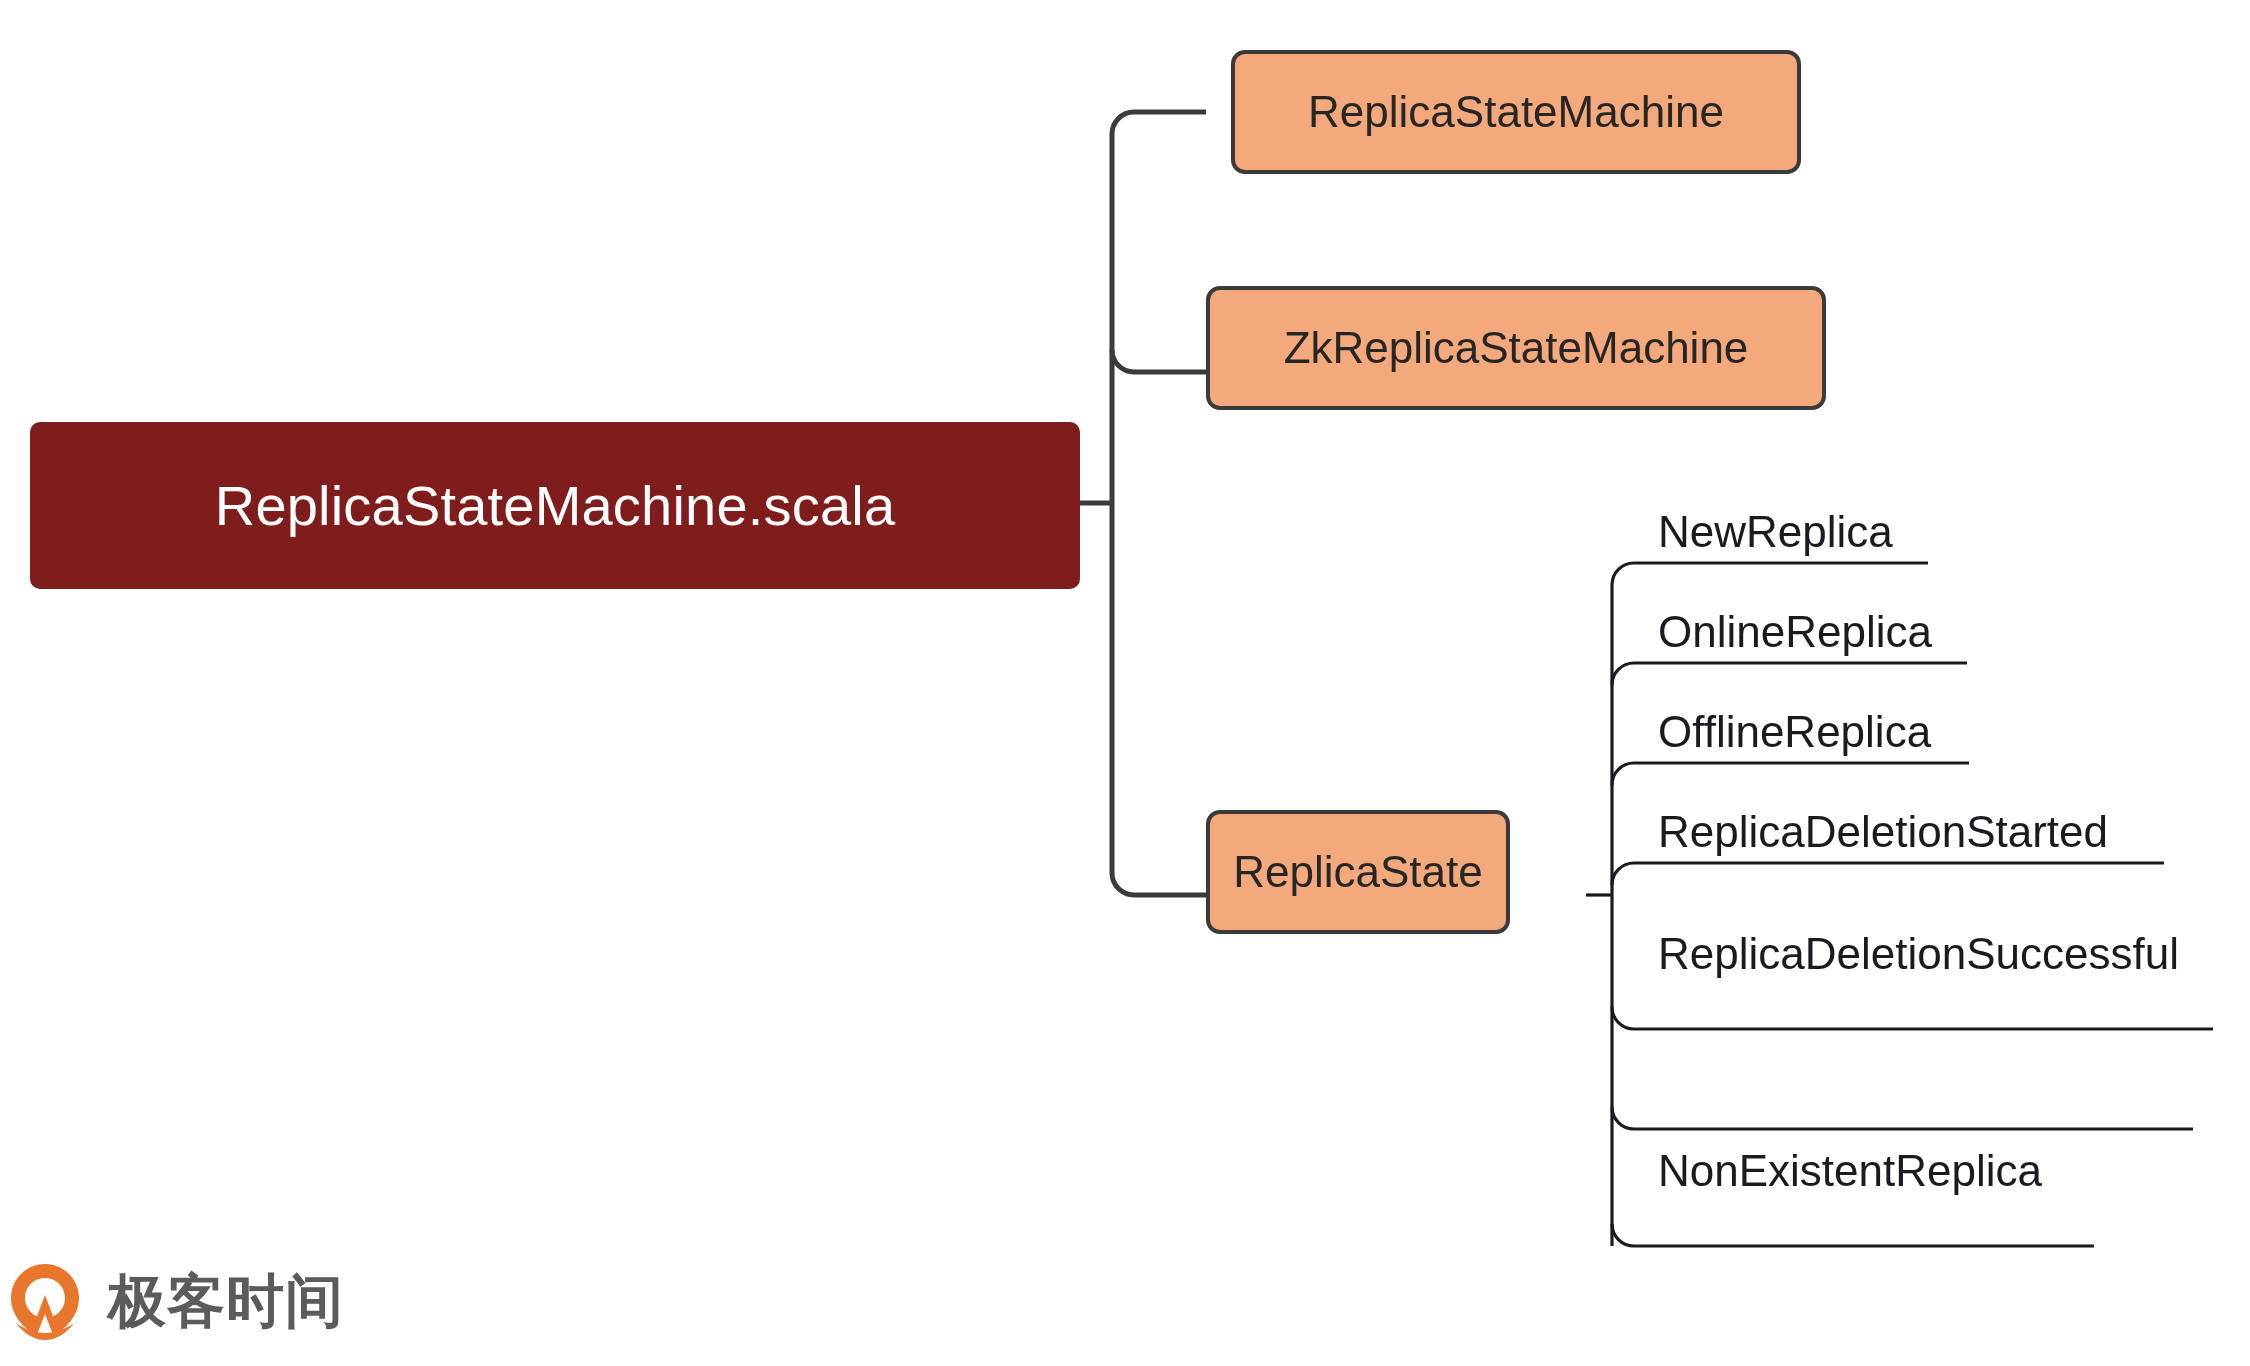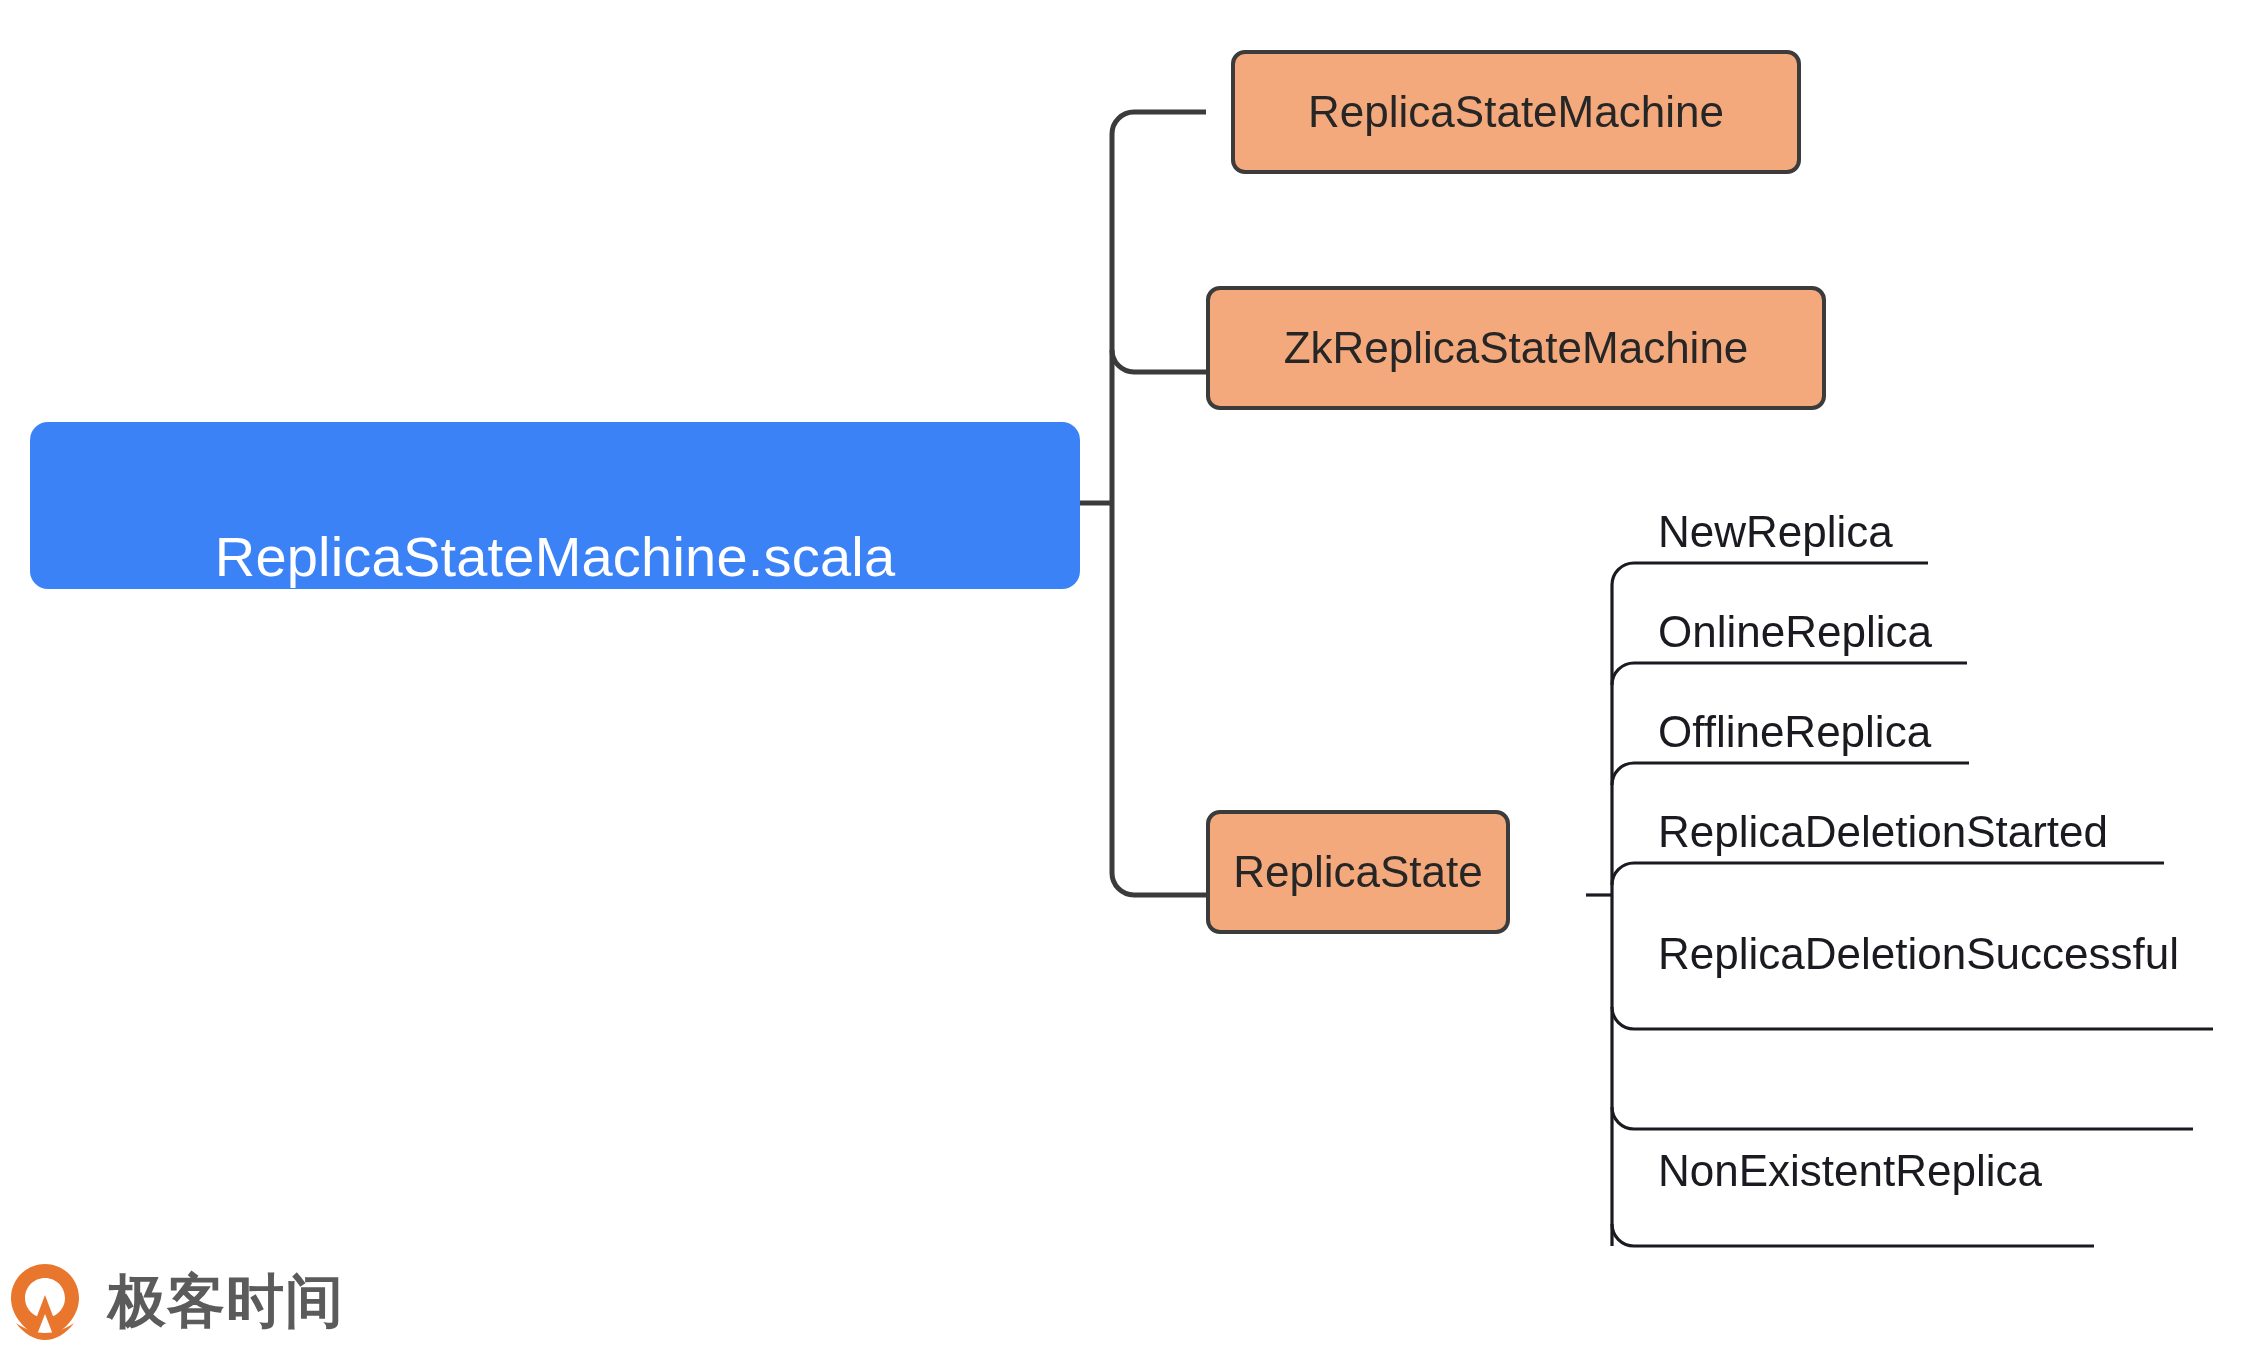--- a/index.html
+++ b/index.html
@@ -30,27 +30,26 @@
     align-items: center;
     justify-content: center;
     border-radius: 14px;
     white-space: nowrap;
   }
   .node-root {
     left: 30px;
     top: 422px;
     width: 1050px;
     height: 167px;
-    background: #3b82f6;
+    background: #7f1d1d;
     color: #ffffff;
-    border-radius: 18px;
+    border-radius: 10px;
     font-size: 56px;
     font-weight: 400;
     letter-spacing: 0.2px;
-    align-items: flex-end;
   }
   .node-branch {
     background: #F4A97C;
     border: 4px solid #3B3B3B;
     color: #262626;
     font-size: 44px;
     font-weight: 400;
   }
   .node-b0 { left: 1206px; top: 50px;  width: 570px; height: 124px; margin-left: 25px; }
   .node-b1 { left: 1206px; top: 266px; width: 620px; height: 124px; margin-top: 20px; }

